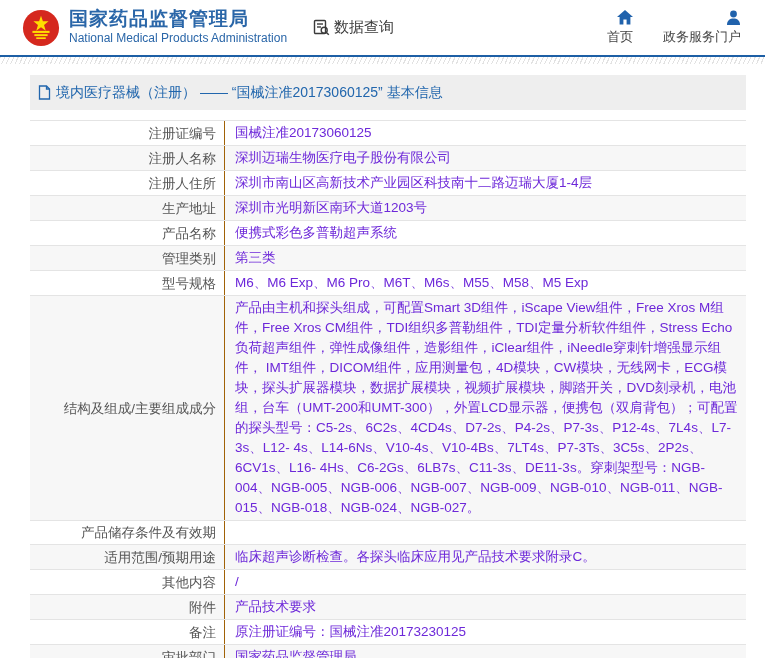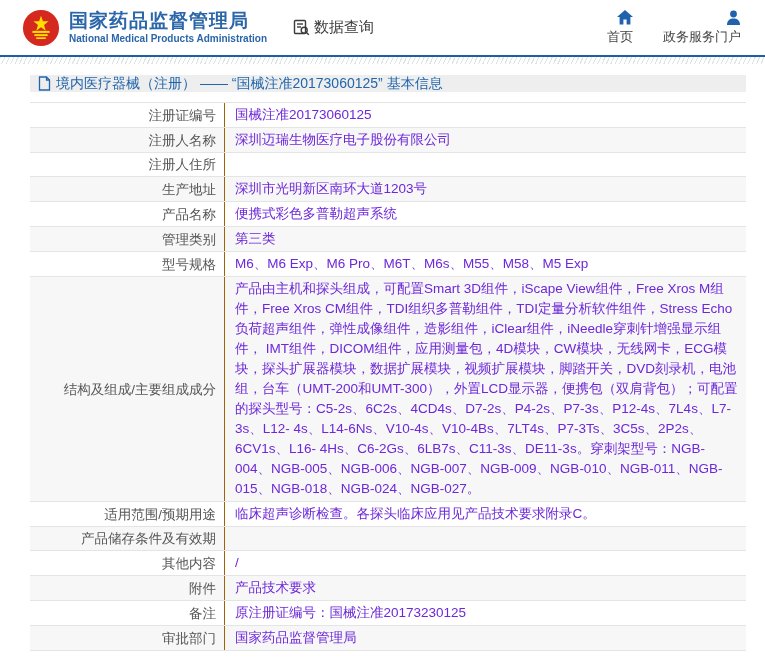--- a/index.html
+++ b/index.html
@@ -5,36 +5,36 @@
   * { margin:0; padding:0; box-sizing:border-box; }
   html,body { width:765px; background:#fff; font-family:"Liberation Sans","DejaVu Sans",sans-serif; }
   body { min-height:658px; }
 
   
   .hdr { height:57px; display:flex; align-items:center; padding:0 18px 0 22px;
          border-bottom:2px solid #1d5fa5; background:#fff; }
   .emblem { width:38px; height:38px; flex:0 0 auto; }
   .agency { margin-left:9px; line-height:1.1; }
   .agency-title { font-size:19px; font-weight:bold; color:#2a66a8; letter-spacing:1px; }
-  .agency-sub { font-size:10px; color:#2a66a8; margin-top:2px;font-weight:bold; }
+  .agency-sub { font-size:12px; color:#2a66a8; margin-top:2px; }
   .dataquery { margin-left:26px; display:flex; align-items:center; gap:4px;
                font-size:15px; color:#3a3a3a; cursor:pointer; }
   .dq-ic svg { display:block; }
   .hnav { margin-left:auto; display:flex; gap:30px; padding-right:6px; }
   .hnav-item { display:flex; flex-direction:column; align-items:flex-end; gap:3px;
                font-size:13px; color:#444; cursor:pointer; }
   .hnav-item svg { display:block; }
 
   
   .hatch { height:7px; width:100%;
            background:repeating-linear-gradient(115deg,#e2e2e2 0 1px,#ffffff 1px 4px); }
 
   
   .content { width:716px; margin:11px 0 0 30px; }
-  .crumb { background:#eeeeee; height:17px; display:flex; align-items:center;
+  .crumb { background:#eeeeee; height:35px; display:flex; align-items:center;
            padding:0 8px; color:#2166ad; font-size:14px; gap:5px; }
   .crumb-ic svg { display:block; }
 
   
   .tbl { margin-top:10px; border-top:1px solid #e4e4e4; font-size:13.5px; }
   .row { display:flex; align-items:center; border-bottom:1px solid #e4e4e4; min-height:23px; }
   .row:nth-child(even) { background:#f7f7f7; }
   .cell-label { width:195px; flex:0 0 195px; text-align:right; color:#555;
                 padding:2px 8px 2px 4px; border-right:1px solid #a16207; line-height:19px;
                 display:flex; justify-content:flex-end; align-items:center; gap:3px;
@@ -108,20 +108,21 @@
       <div class="row">
         <div class="cell-label">
           <span>注册人名称</span>
         </div>
         <div class="cell-value">深圳迈瑞生物医疗电子股份有限公司</div>
       </div>
       <div class="row">
         <div class="cell-label">
           <span>注册人住所</span>
         </div>
+        <div class="cell-value">深圳市南山区高新技术产业园区科技南十二路迈瑞大厦1-4层</div>
       </div>
       <div class="row">
         <div class="cell-label">
           <span>生产地址</span>
         </div>
         <div class="cell-value">深圳市光明新区南环大道1203号</div>
       </div>
       <div class="row">
         <div class="cell-label">
           <span>产品名称</span>
@@ -141,29 +142,29 @@
         <div class="cell-value">M6、M6 Exp、M6 Pro、M6T、M6s、M55、M58、M5 Exp</div>
       </div>
       <div class="row">
         <div class="cell-label">
           <span>结构及组成/主要组成成分</span>
         </div>
         <div class="cell-value">产品由主机和探头组成，可配置Smart 3D组件，iScape View组件，Free Xros M组件，Free Xros CM组件，TDI组织多普勒组件，TDI定量分析软件组件，Stress Echo负荷超声组件，弹性成像组件，造影组件，iClear组件，iNeedle穿刺针增强显示组件， IMT组件，DICOM组件，应用测量包，4D模块，CW模块，无线网卡，ECG模块，探头扩展器模块，数据扩展模块，视频扩展模块，脚踏开关，DVD刻录机，电池组，台车（UMT-200和UMT-300），外置LCD显示器，便携包（双肩背包）；可配置的探头型号：C5-2s、6C2s、4CD4s、D7-2s、P4-2s、P7-3s、P12-4s、7L4s、L7-3s、L12- 4s、L14-6Ns、V10-4s、V10-4Bs、7LT4s、P7-3Ts、3C5s、2P2s、6CV1s、L16- 4Hs、C6-2Gs、6LB7s、C11-3s、DE11-3s。穿刺架型号：NGB-004、NGB-005、NGB-006、NGB-007、NGB-009、NGB-010、NGB-011、NGB-015、NGB-018、NGB-024、NGB-027。</div>
       </div>
       <div class="row">
         <div class="cell-label">
+          <span>产品储存条件及有效期</span>
+        </div>
+        <div class="cell-value"></div>
+      </div>
+      <div class="row">
+        <div class="cell-label">
           <span>适用范围/预期用途</span>
         </div>
         <div class="cell-value">临床超声诊断检查。各探头临床应用见产品技术要求附录C。</div>
-      </div>
-      <div class="row">
-        <div class="cell-label">
-          <span>产品储存条件及有效期</span>
-        </div>
-        <div class="cell-value"></div>
       </div>
       <div class="row">
         <div class="cell-label">
           <span>其他内容</span>
         </div>
         <div class="cell-value">/</div>
       </div>
       <div class="row">
         <div class="cell-label">
           <span>附件</span>

